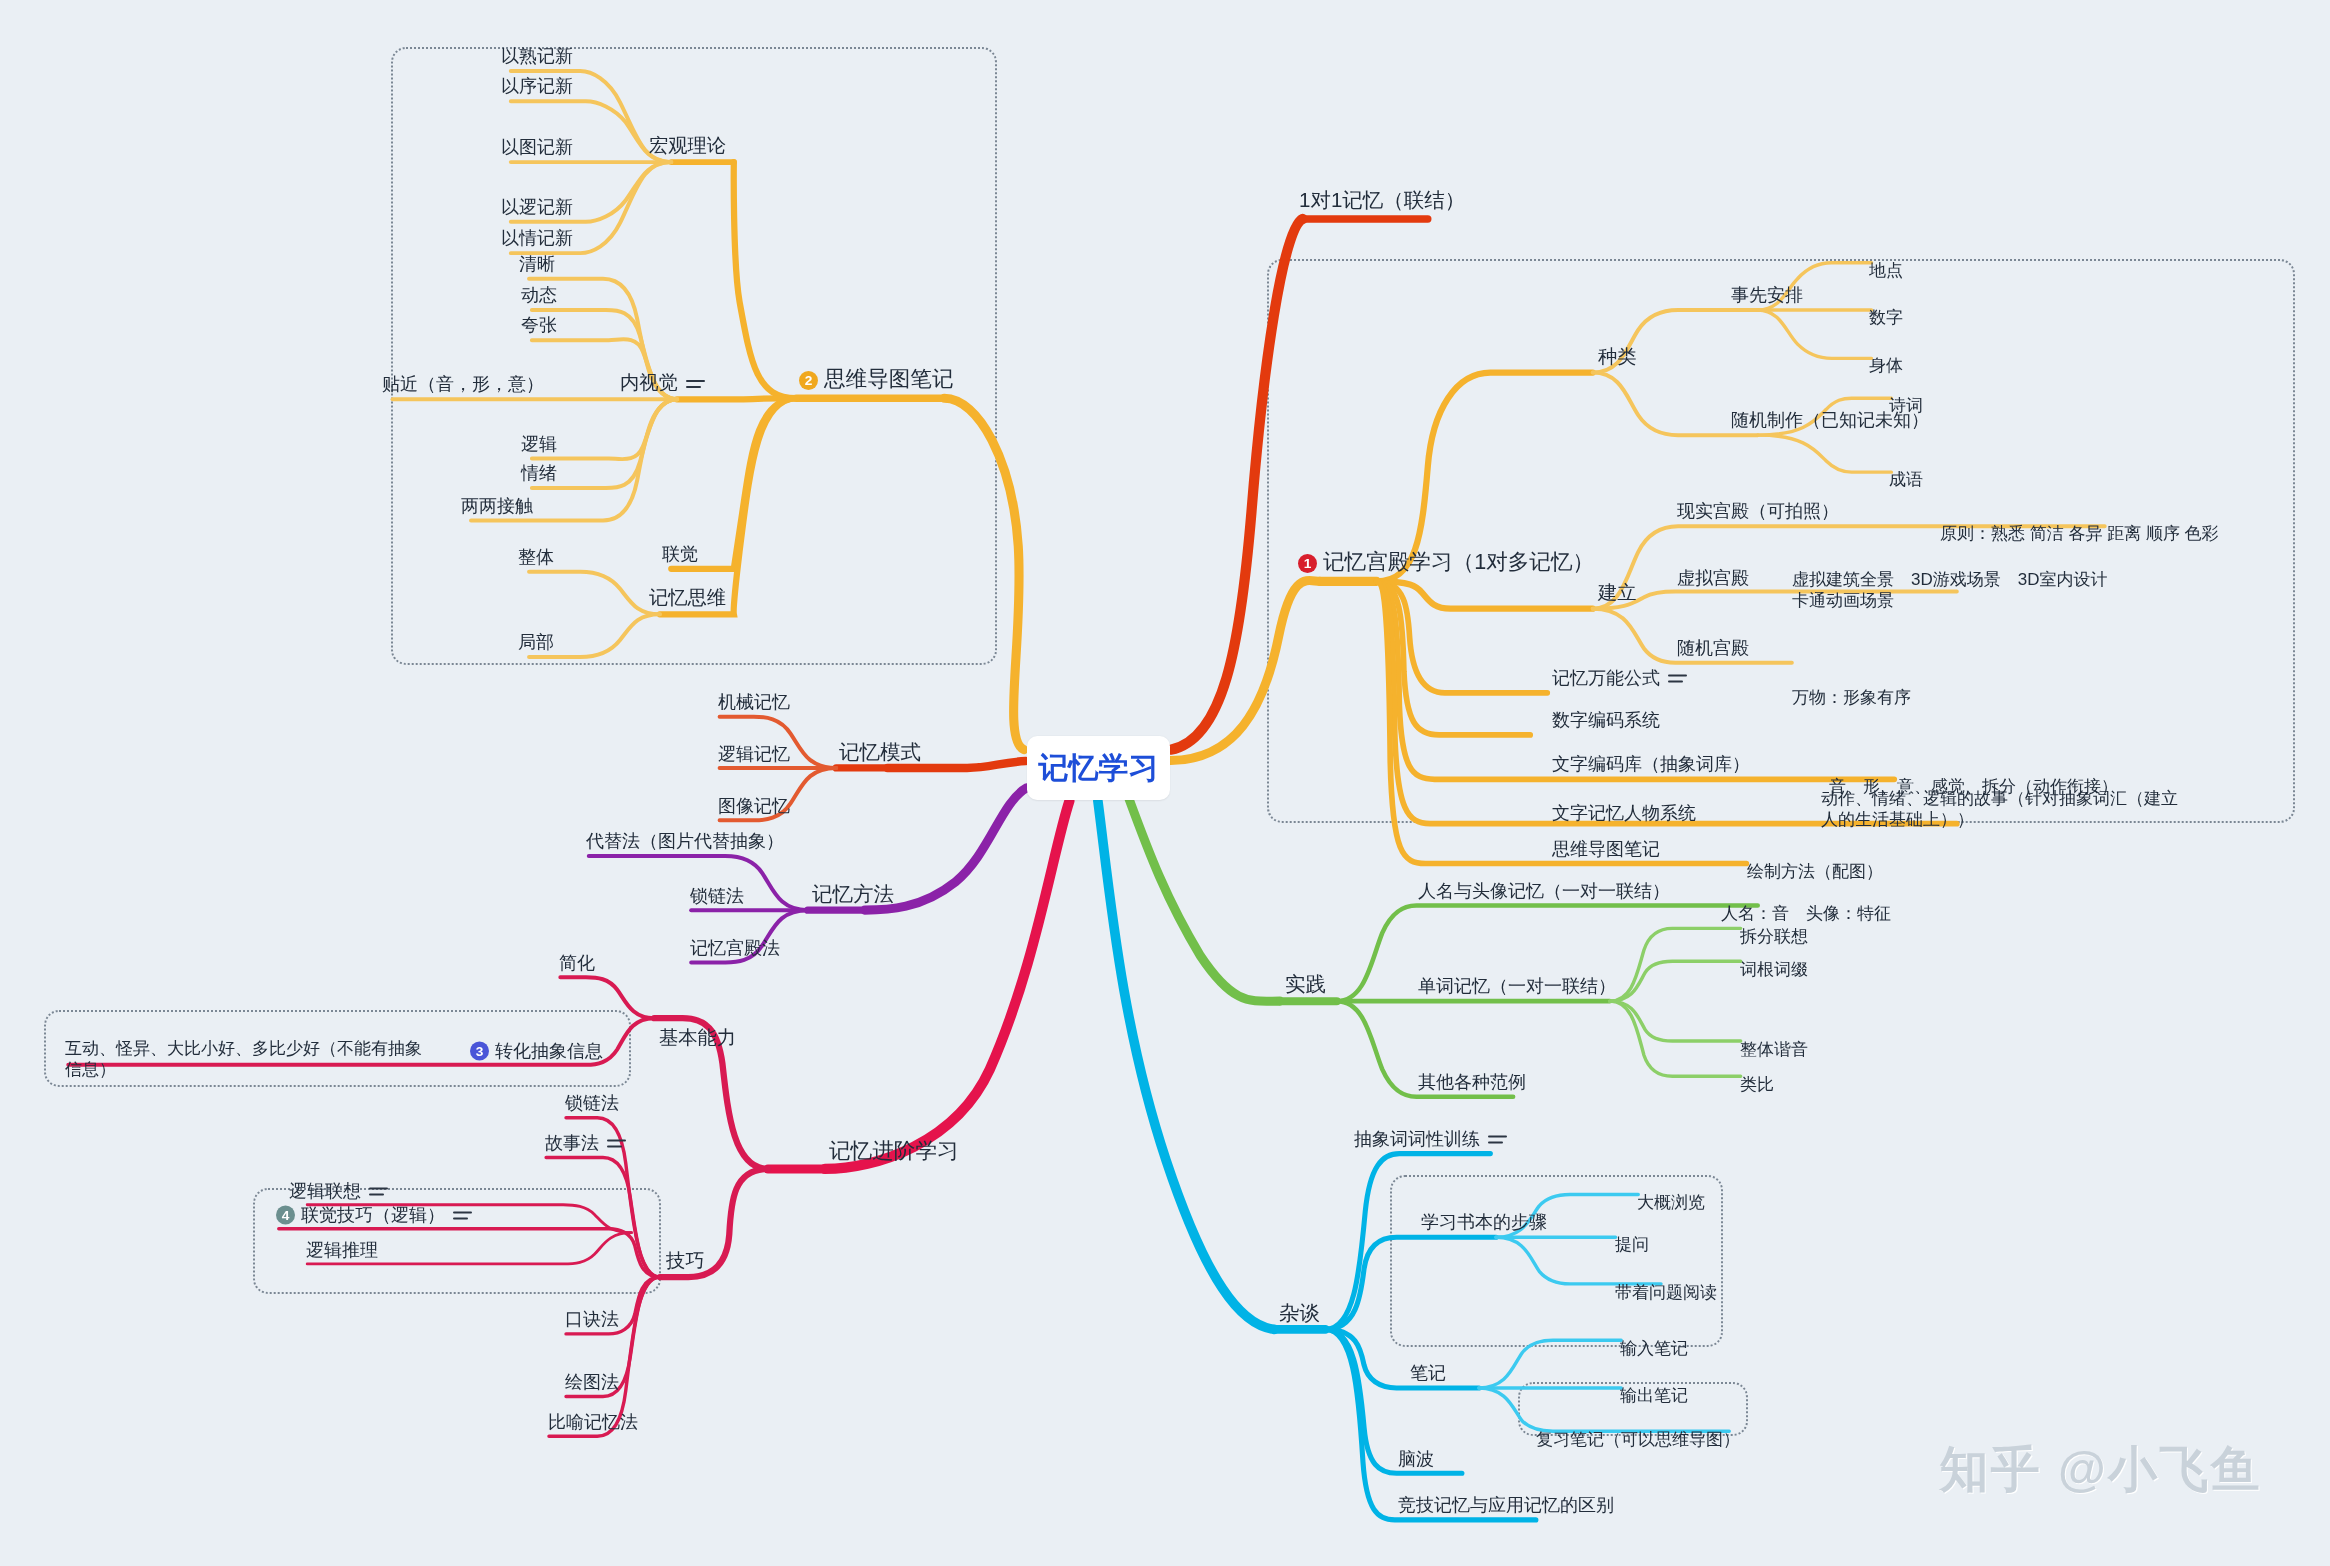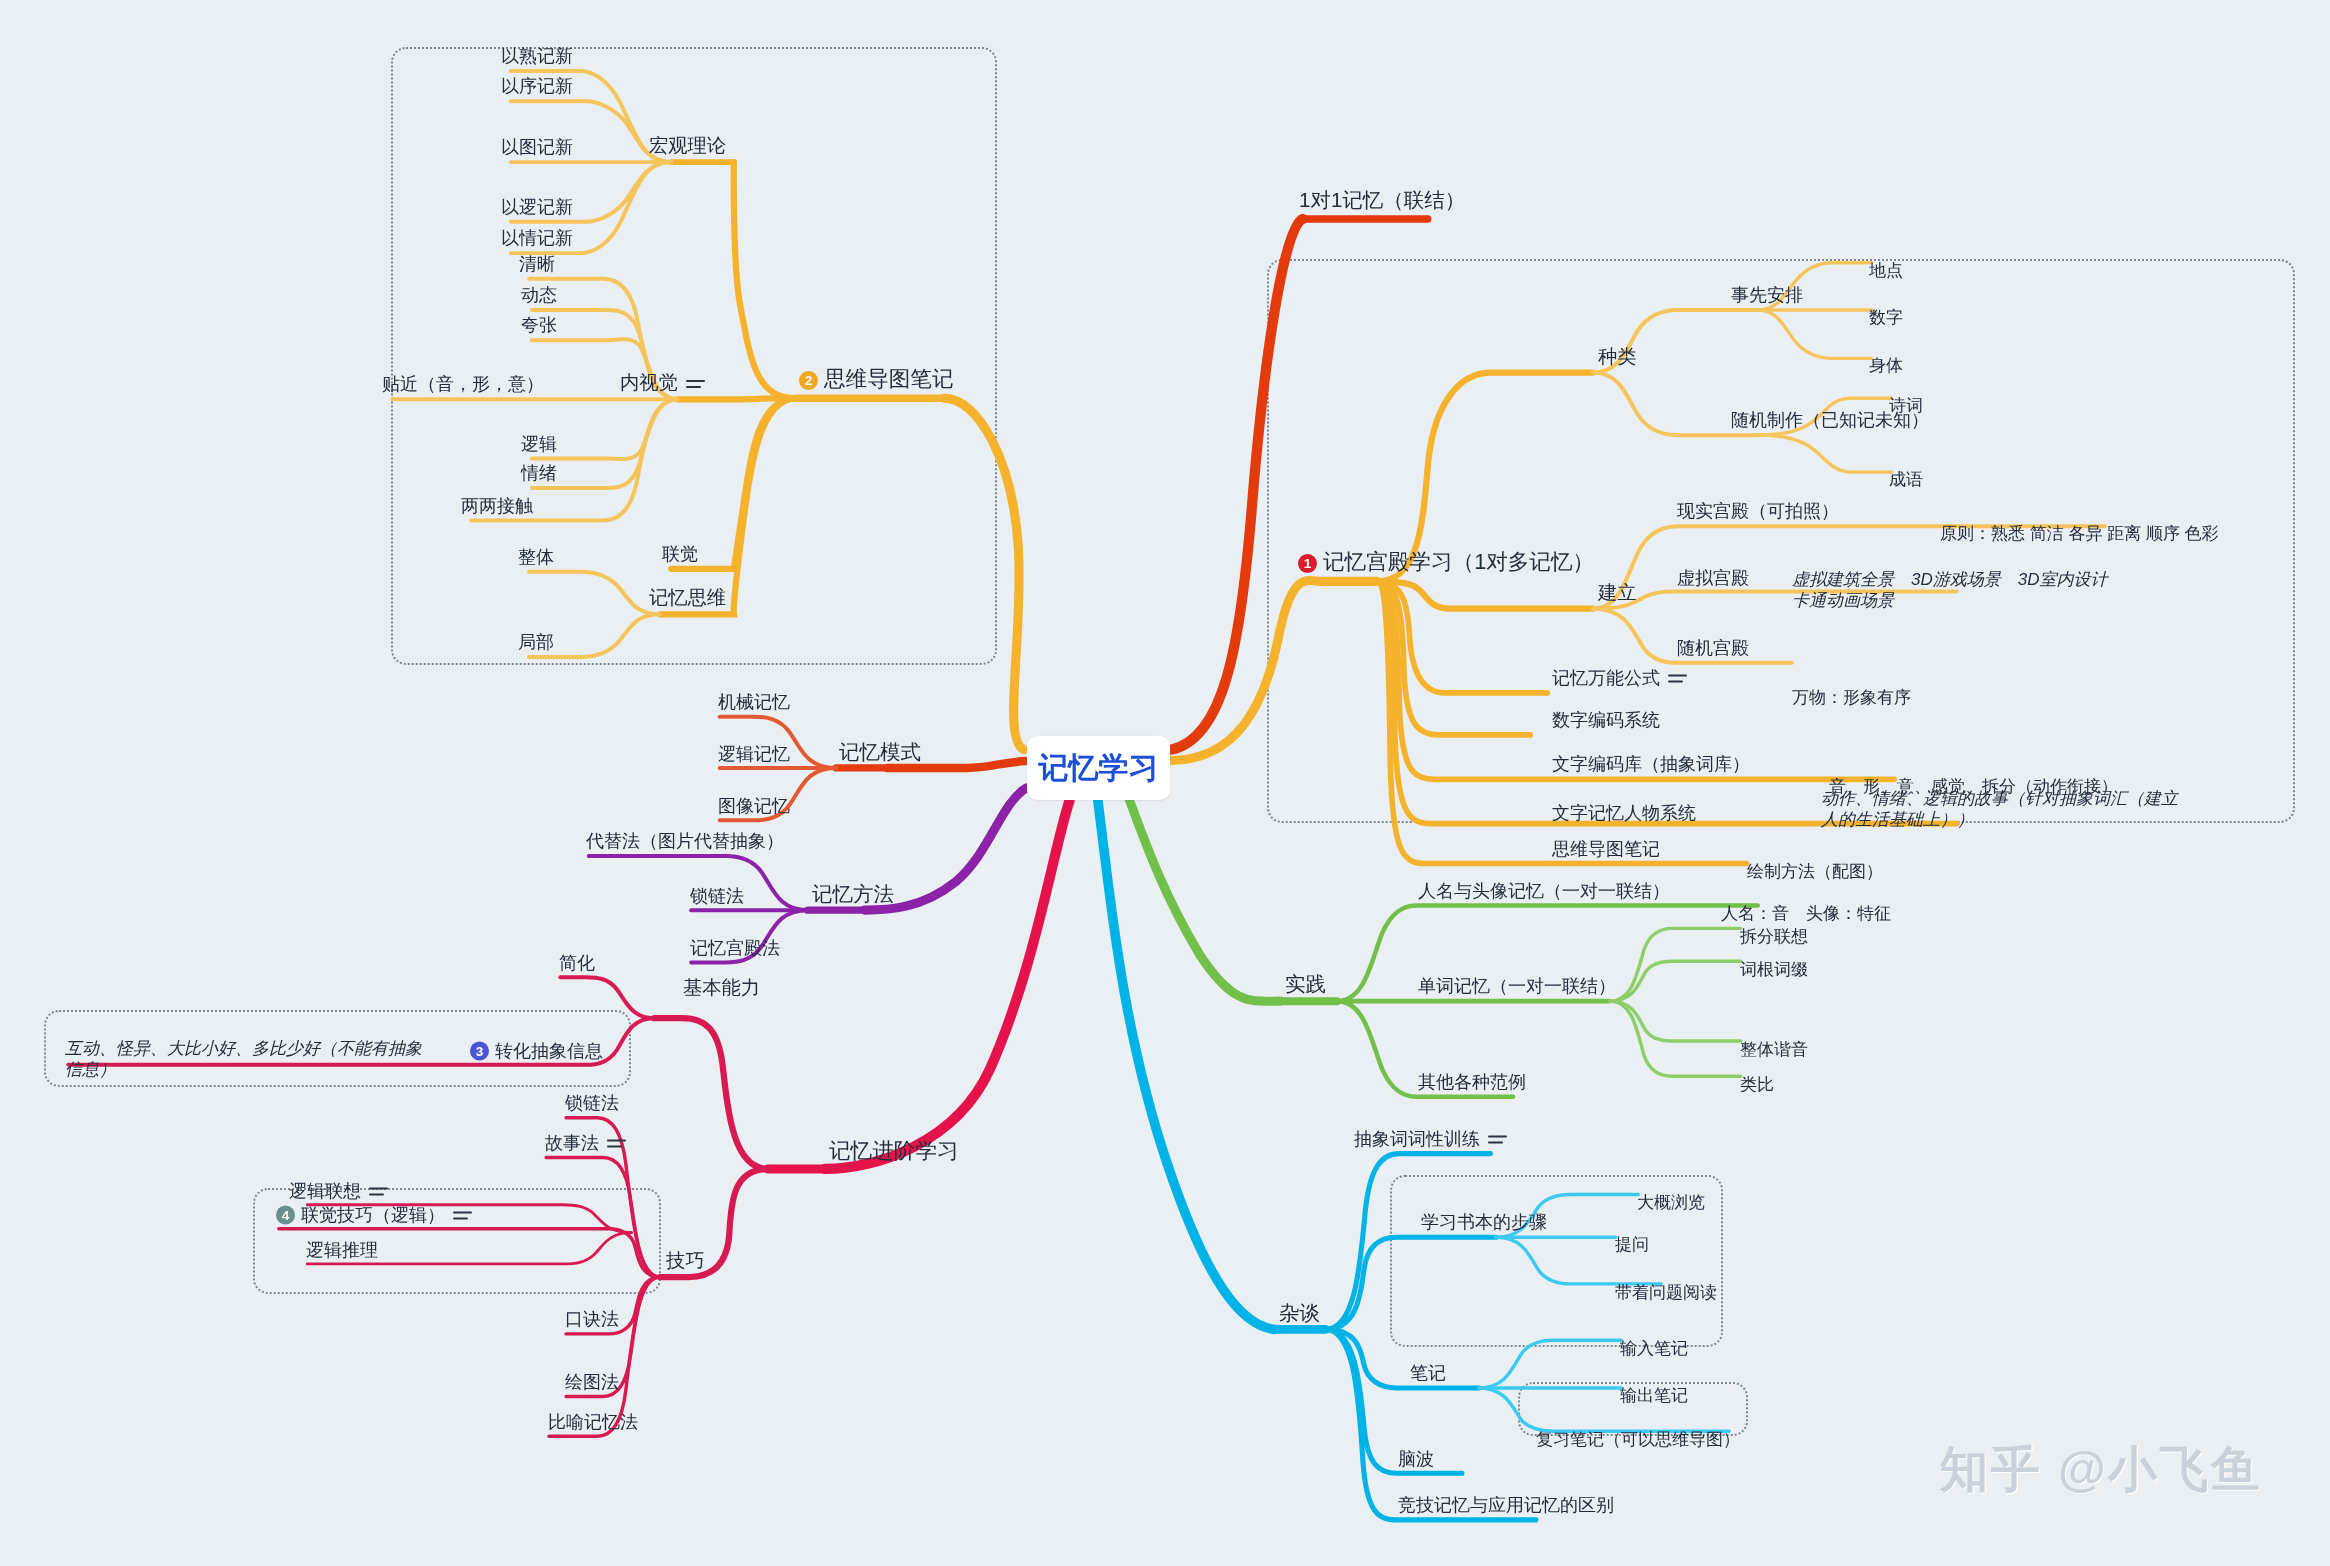--- a/index.html
+++ b/index.html
@@ -11,21 +11,21 @@
   }
   #canvas{position:absolute;inset:0;width:2330px;height:1566px;}
   svg.links{position:absolute;left:0;top:0;width:2330px;height:1566px;pointer-events:none;}
   .node{
     position:absolute;
     color:#222d3b;
     white-space:nowrap;
     line-height:1.25;
     transform:translateY(-100%);
   }
-  .node.wrapped{white-space:normal;font-style:italic;}
+  .node.wrapped{white-space:normal;}
   .t30{font-size:17px;margin-top:22px;}
   .t32{font-size:18px;}
   .t34{font-size:19.3px;}
   .t36{font-size:20.5px;}
   .t38{font-size:21.6px;}
 
   
   .center-node{
     position:absolute;
     left:1027px;top:736px;
@@ -315,21 +315,21 @@
   <div class="node t32" style="left:718px;top:765px;">逻辑记忆</div>
   <div class="node t32" style="left:718px;top:817px;">图像记忆</div>
 
   <div class="node t36" style="left:812px;top:907px;">记忆方法</div>
   <div class="node t32" style="left:586px;top:852px;">代替法（图片代替抽象）</div>
   <div class="node t32" style="left:690px;top:907px;">锁链法</div>
   <div class="node t32" style="left:690px;top:959px;">记忆宫殿法</div>
 
   <div class="node t38" style="left:829px;top:1165px;">记忆进阶学习</div>
 
-  <div class="node t34" style="left:659px;top:1000px;margin-left:24px;">基本能力</div>
+  <div class="node t34" style="left:659px;top:1050px;">基本能力</div>
   <div class="node t32" style="left:559px;top:974px;">简化</div>
   <div class="node t32" style="left:470px;top:1062px;">
     <span class="badge b3">3</span><span>转化抽象信息</span>
   </div>
   <div class="node t30 wrapped" style="left:65px;top:1058px;width:432px;white-space:pre-line;">互动、怪异、大比小好、多比少好（不能有抽象
 信息）</div>
 
   <div class="node t34" style="left:666px;top:1273px;">技巧</div>
   <div class="node t32" style="left:565px;top:1114px;">锁链法</div>
   <div class="node t32" style="left:545px;top:1154px;">

